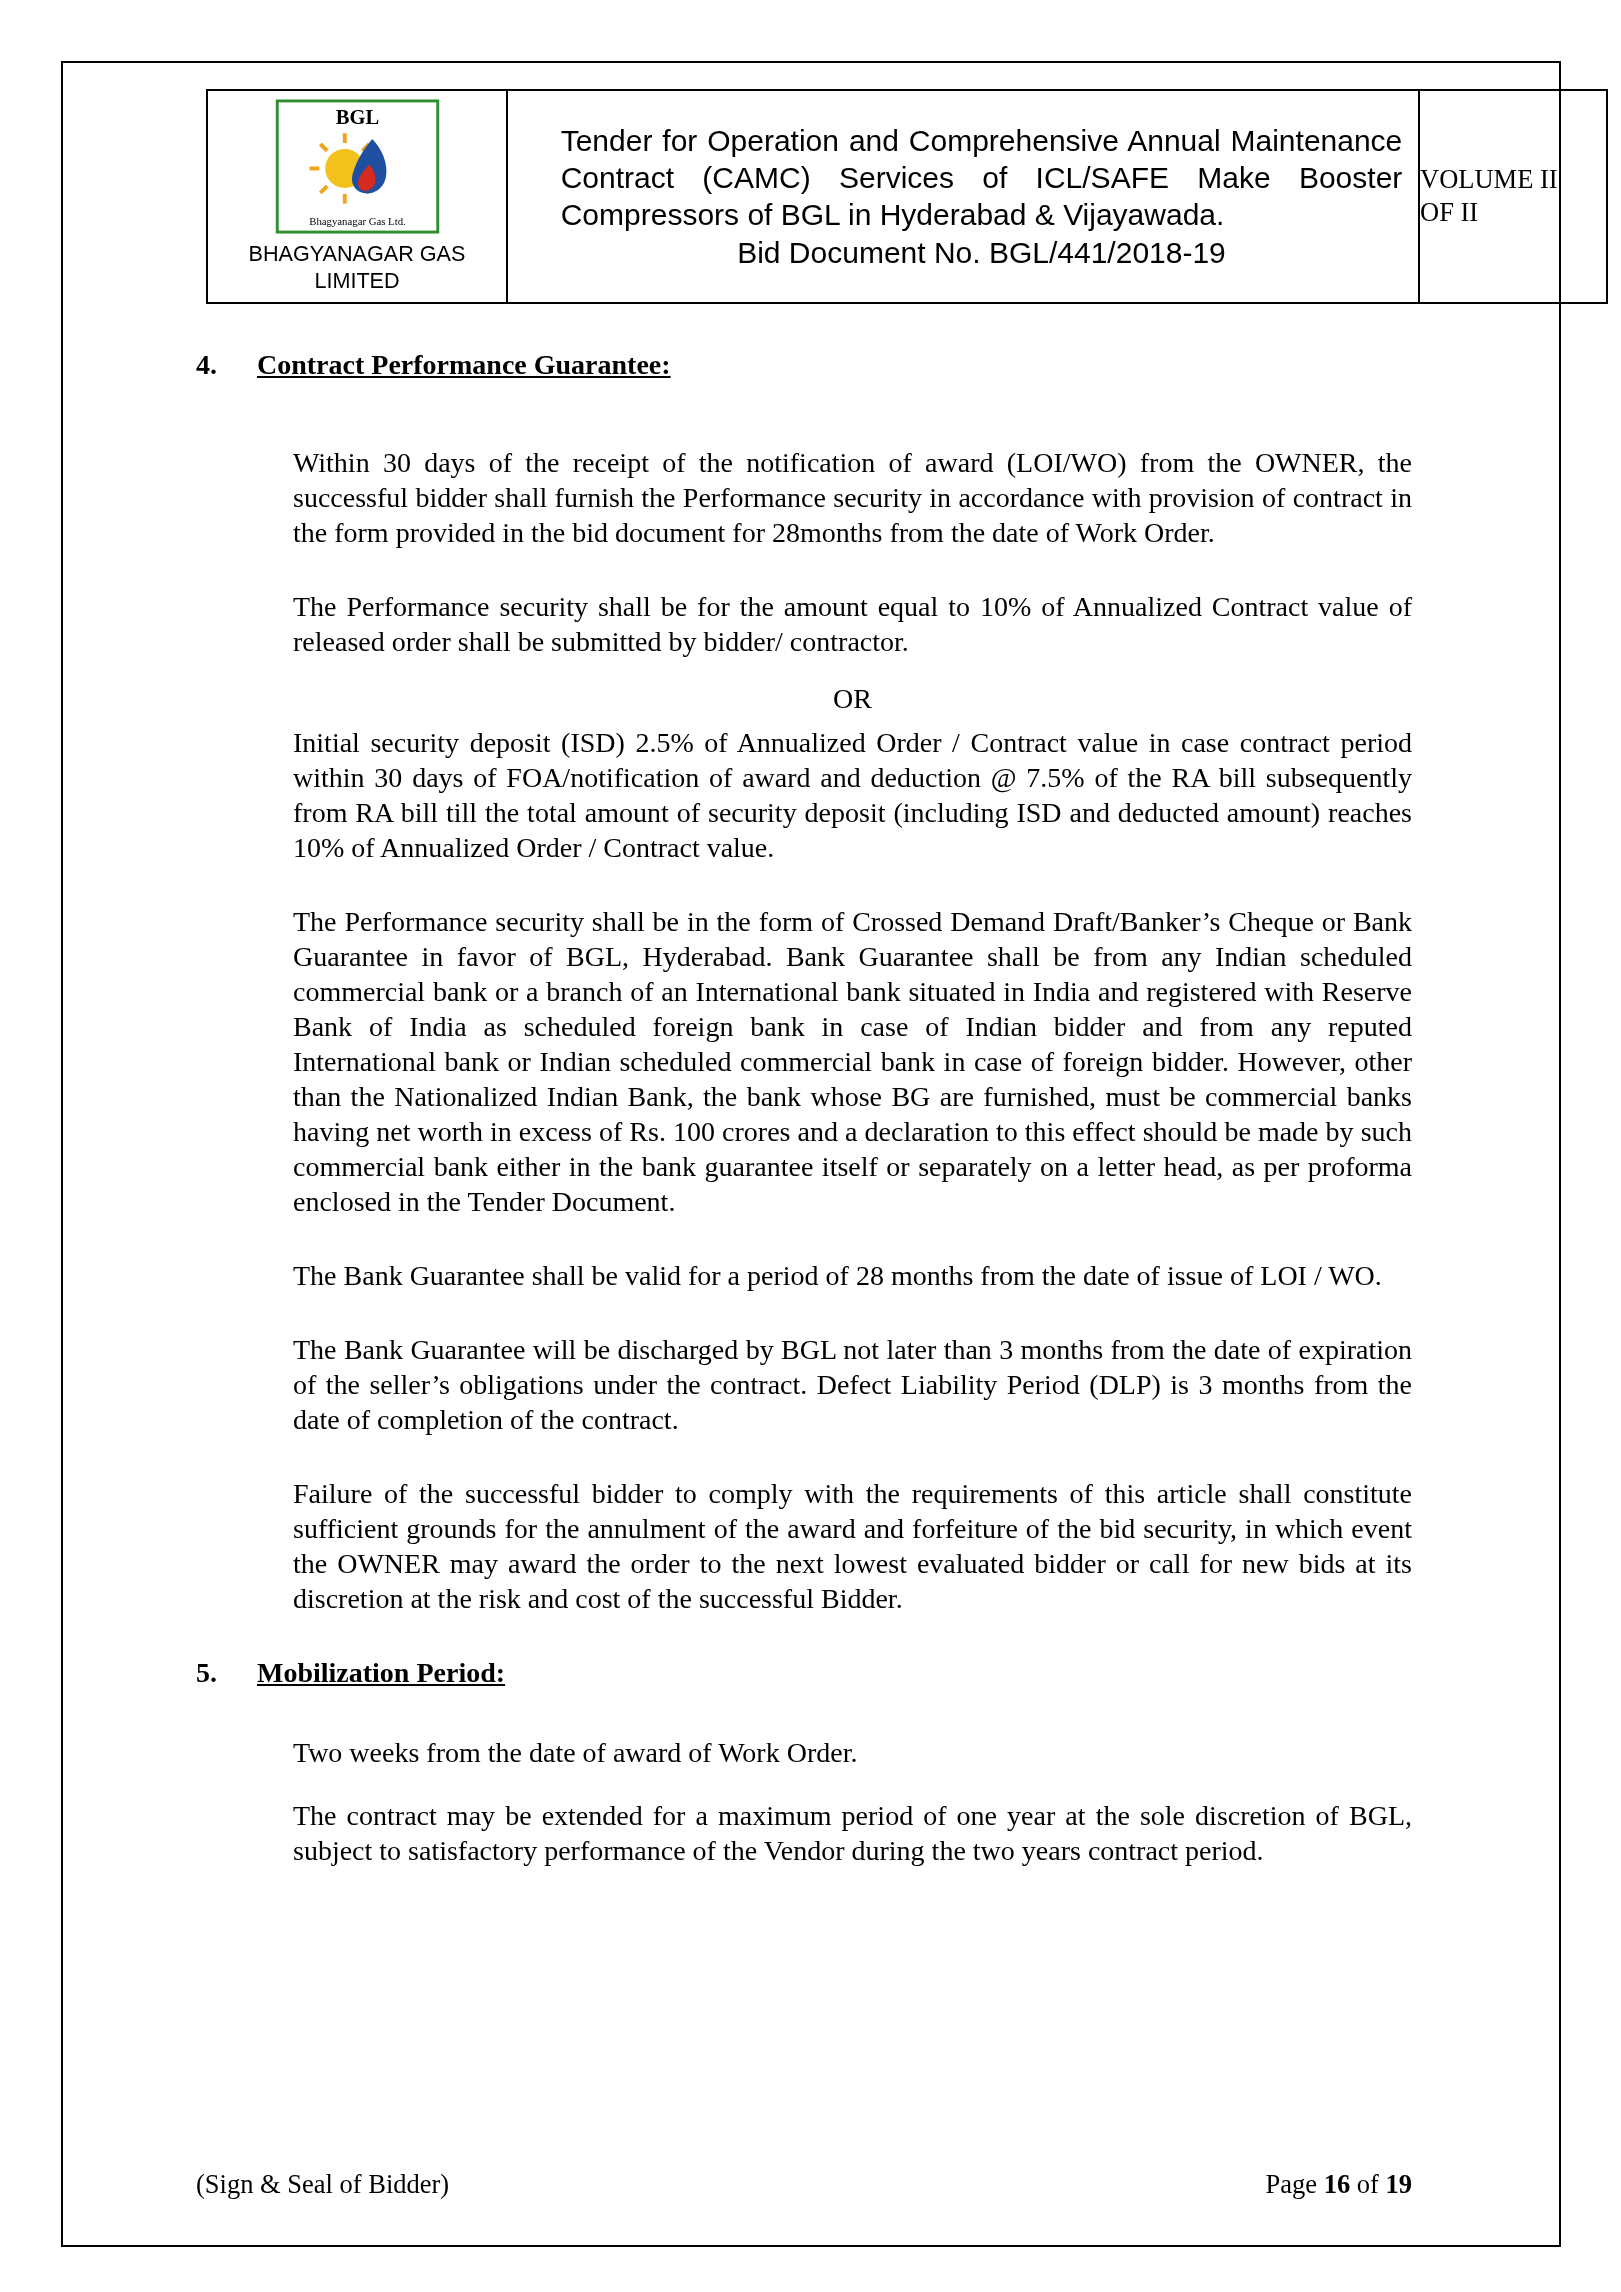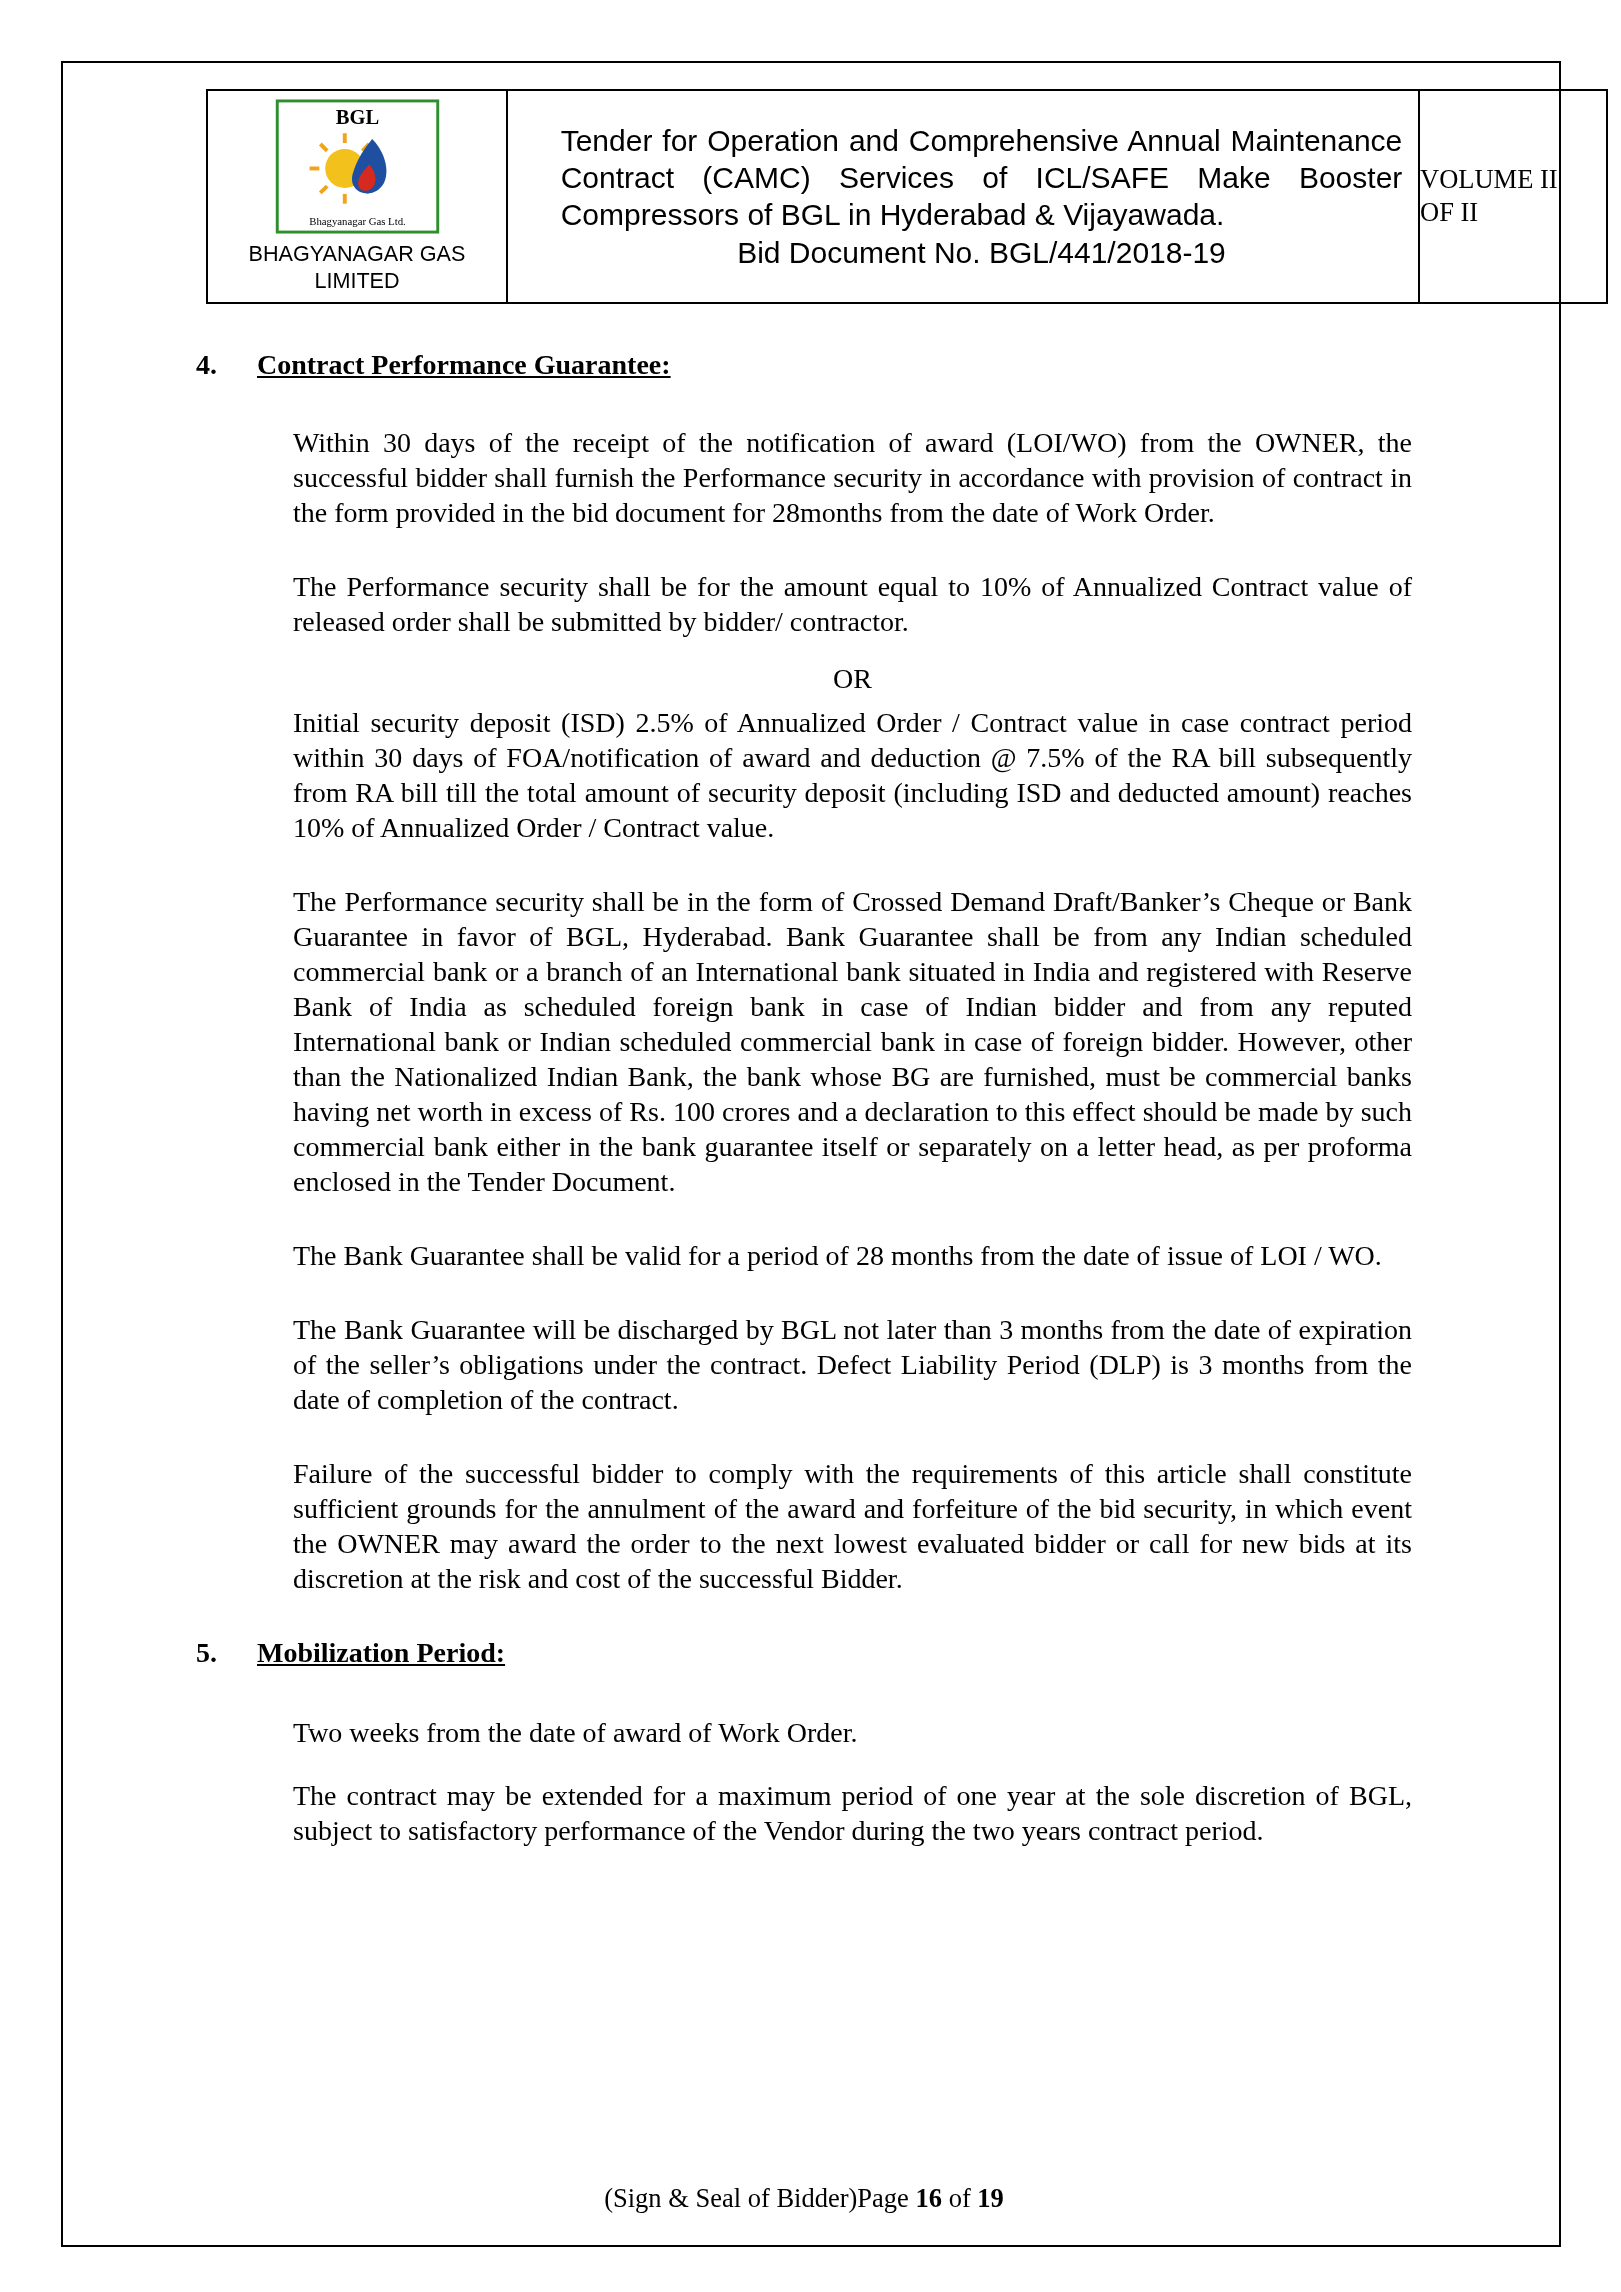--- a/index.html
+++ b/index.html
@@ -59,40 +59,40 @@
     text-align: center;
     padding-bottom: 5.9px;
   }
   
   .content {
     margin-top: 43px;
     padding: 0 147px 0 133px;
     font-size: 28px;
     line-height: 35px;
   }
-  .section-title { margin-bottom: 43px; }
+  .section-title { margin-bottom: 63px; }
   .sec-num { display: inline-block; width: 61px; font-weight: bold; }
   .sec-head { font-weight: bold; text-decoration: underline; }
   .section-body { margin-left: 97px; }
   p.para { text-align: justify; margin: 0 0 39px 0; }
   p.para.mb-sm { margin-bottom: 21.6px; }
   .or-line { text-align: center; margin: 0 0 9.8px 0; }
   .sec5 { margin-top: 5.9px; }
   .sec5 .section-title { margin-bottom: 45px; }
   .sec5 p.para { margin-bottom: 27.4px; }
   .sec6 .section-title { margin-bottom: 5.9px; }
   .sec6 p.para { margin-bottom: 0; }
   
   .footer {
     position: absolute;
     left: 133px;
     right: 147px;
-    bottom: 30px;
+    bottom: 44px;
     display: flex;
-    justify-content: center;
+    justify-content: space-between;
     font-size: 26.5px;
     line-height: 33px;
   }
   .page-info span, .page-info b { margin-right: 0; }
 </style>
 </head>
 <body>
 
 <div class="frame">
 

